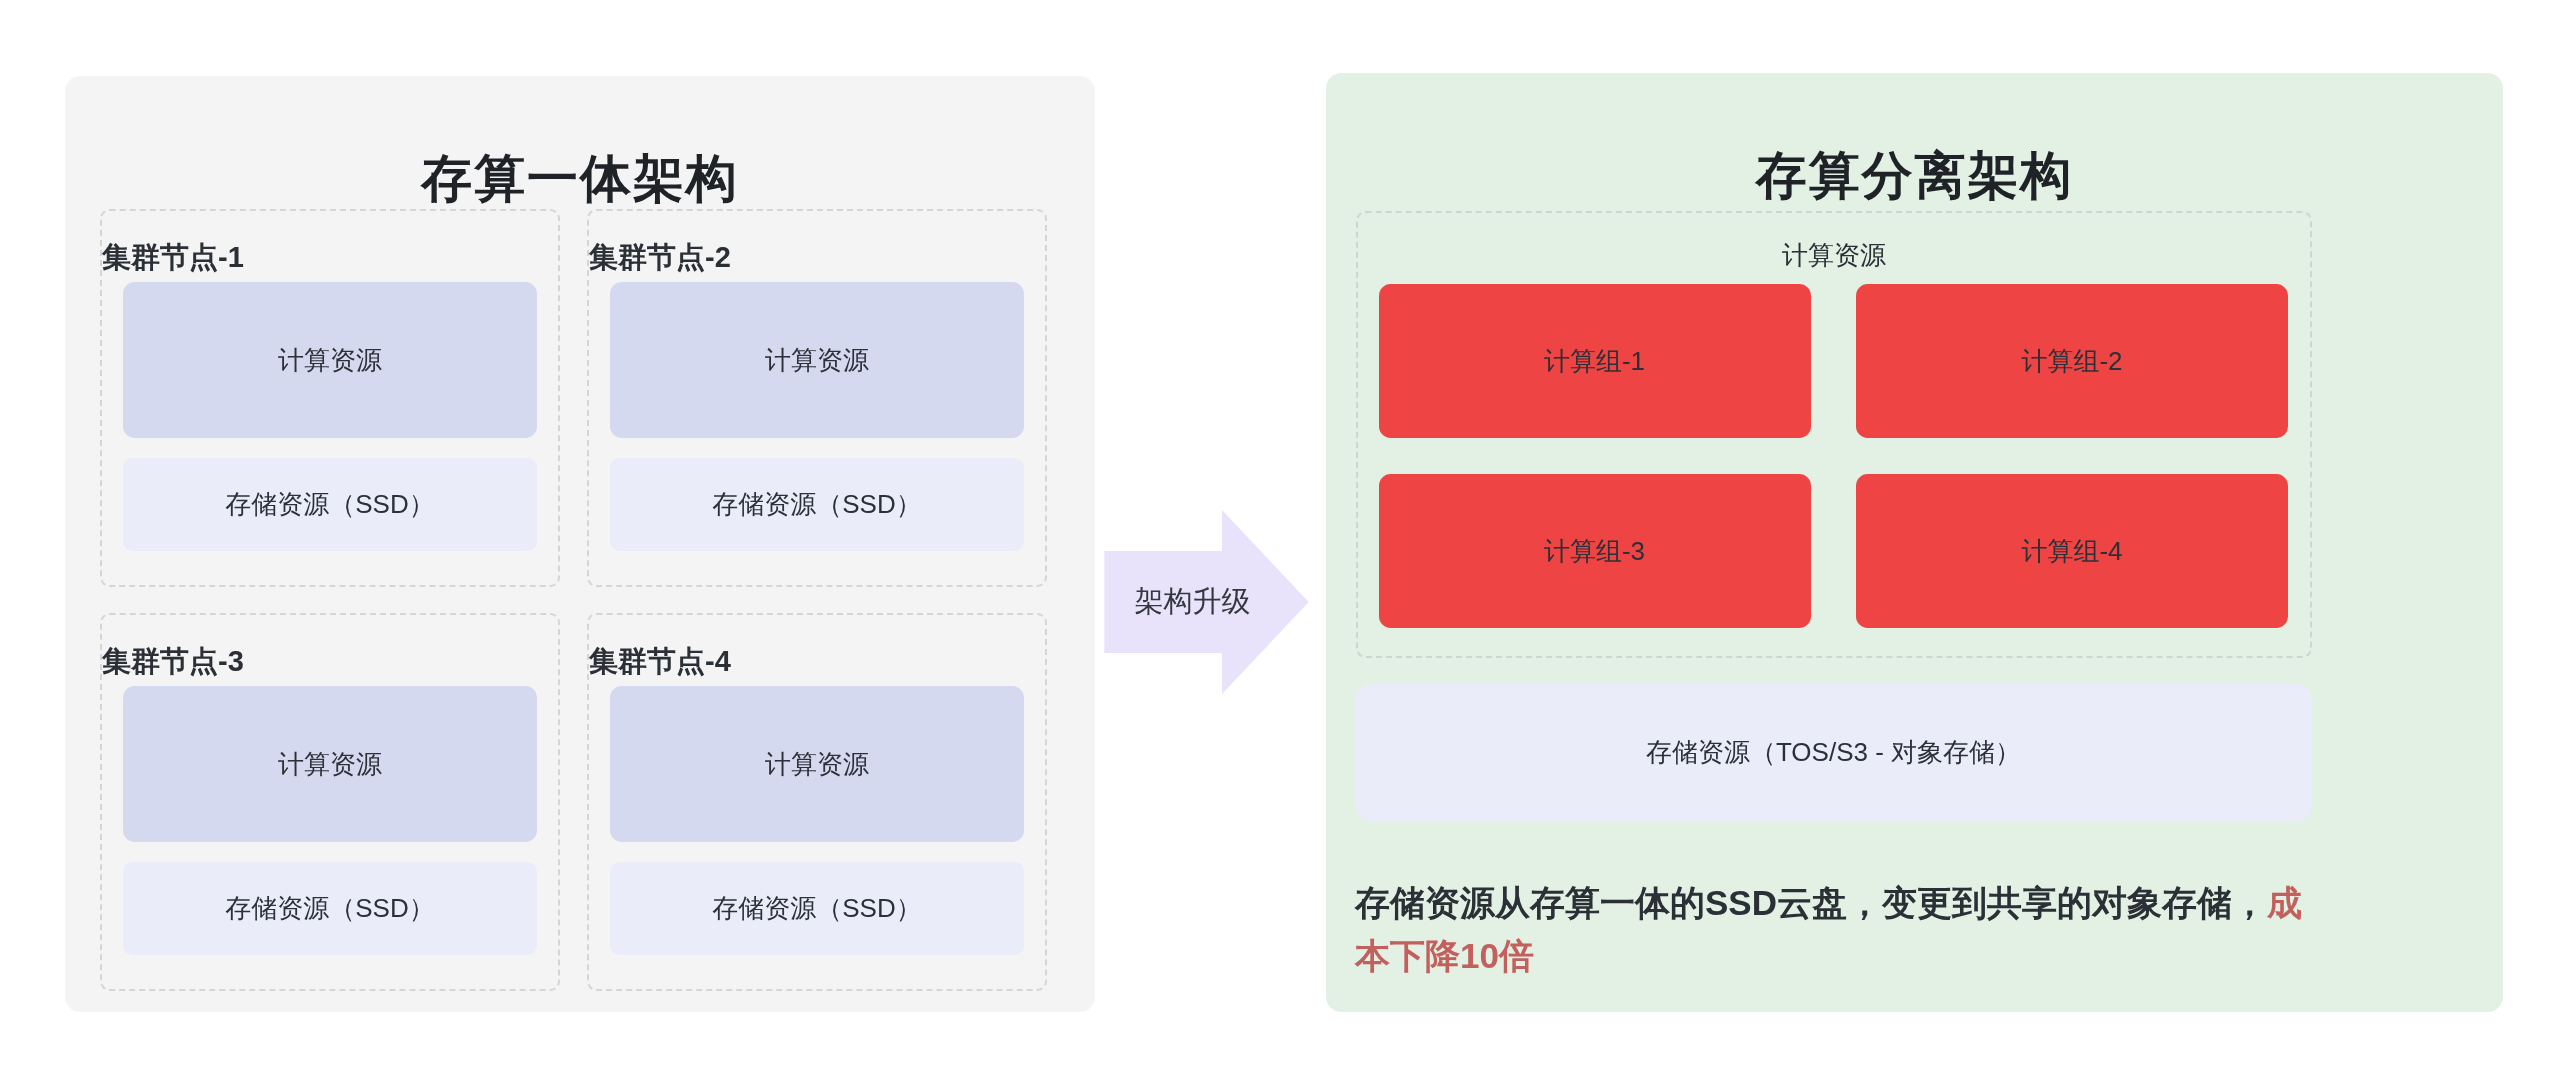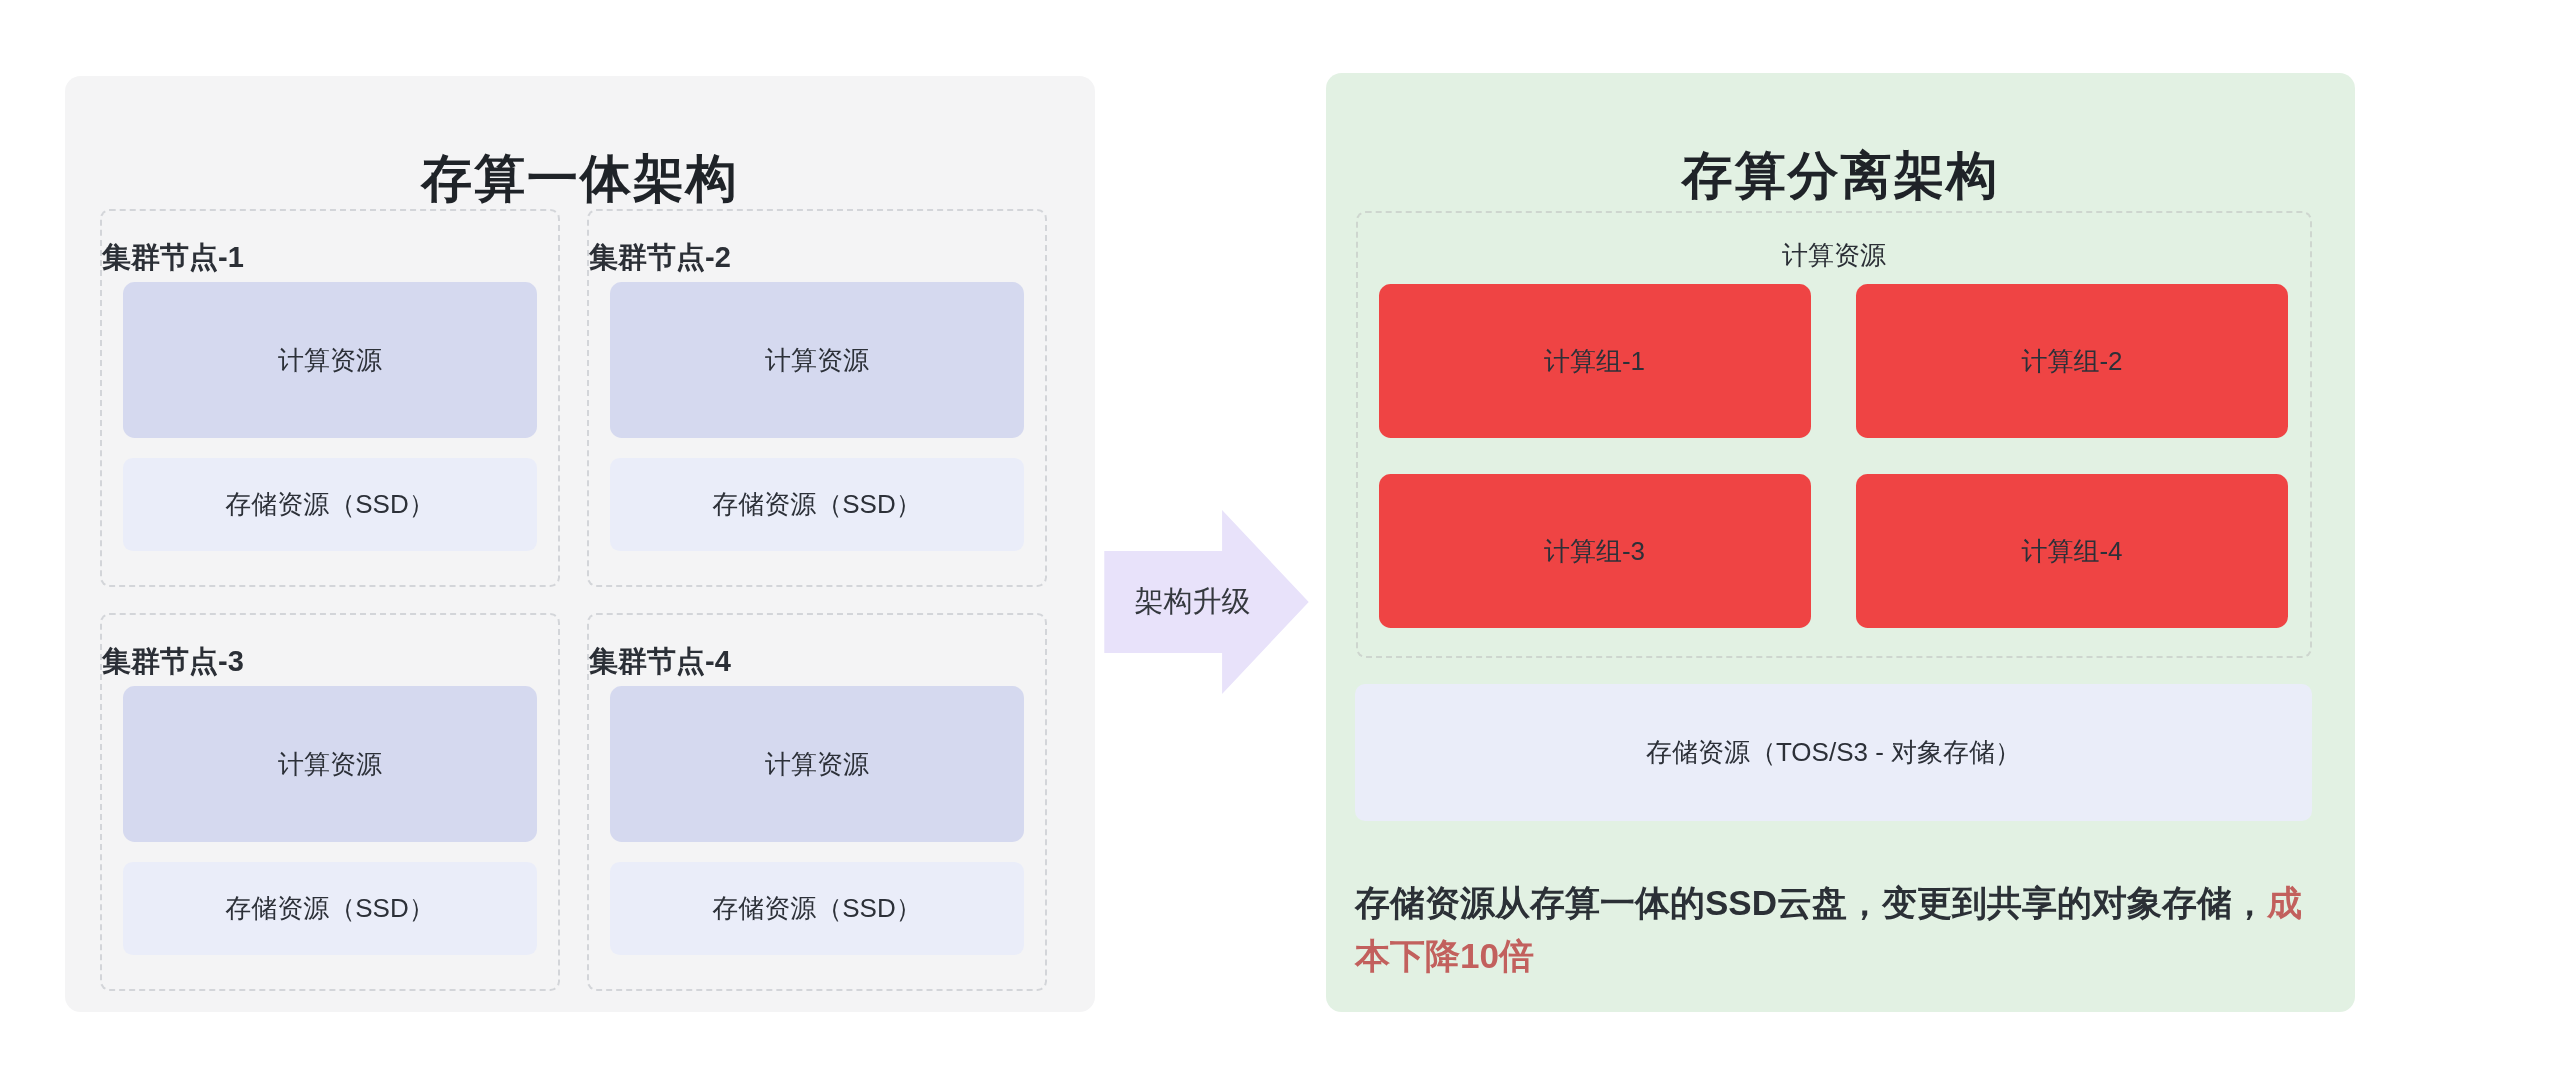--- a/index.html
+++ b/index.html
@@ -19,22 +19,23 @@
     position: absolute;
     border-radius: 15.6px;
   }
   .panel-left {
     left: 65px; top: 76px;
     width: 1030px; height: 936px;
     background: #f4f4f5;
   }
   .panel-right {
     left: 1326px; top: 73px;
-    width: 1029px; height: 939px;
+    width: 1171px; height: 939px;
     background: #e2f1e3;
+    padding-left: 6px;
   }
   .panel-title {
     position: absolute;
     left: 0; right: 0; top: 27px;
     text-align: center;
     font-size: 51px;
     font-weight: 700;
     color: #1f2328;
     letter-spacing: 1.9px;
   }
@@ -123,21 +124,21 @@
   }
   .group-1 { left: 20.5px;  top: 71px; }
   .group-2 { left: 498px; top: 71px; }
   .group-3 { left: 20.5px;  top: 261px; }
   .group-4 { left: 498px; top: 261px; }
   .shared-storage {
     position: absolute;
     left: 29px; top: 611px;
     width: 957px; height: 137px;
     background: #eaedf9;
-    border-radius: 10px;
+    border-radius: 16px;
     display: flex;
     align-items: center;
     justify-content: center;
     font-size: 26px;
     color: #2c3038;
   }
   .note {
     position: absolute;
     left: 29px; top: 768px;
     width: 963px;

